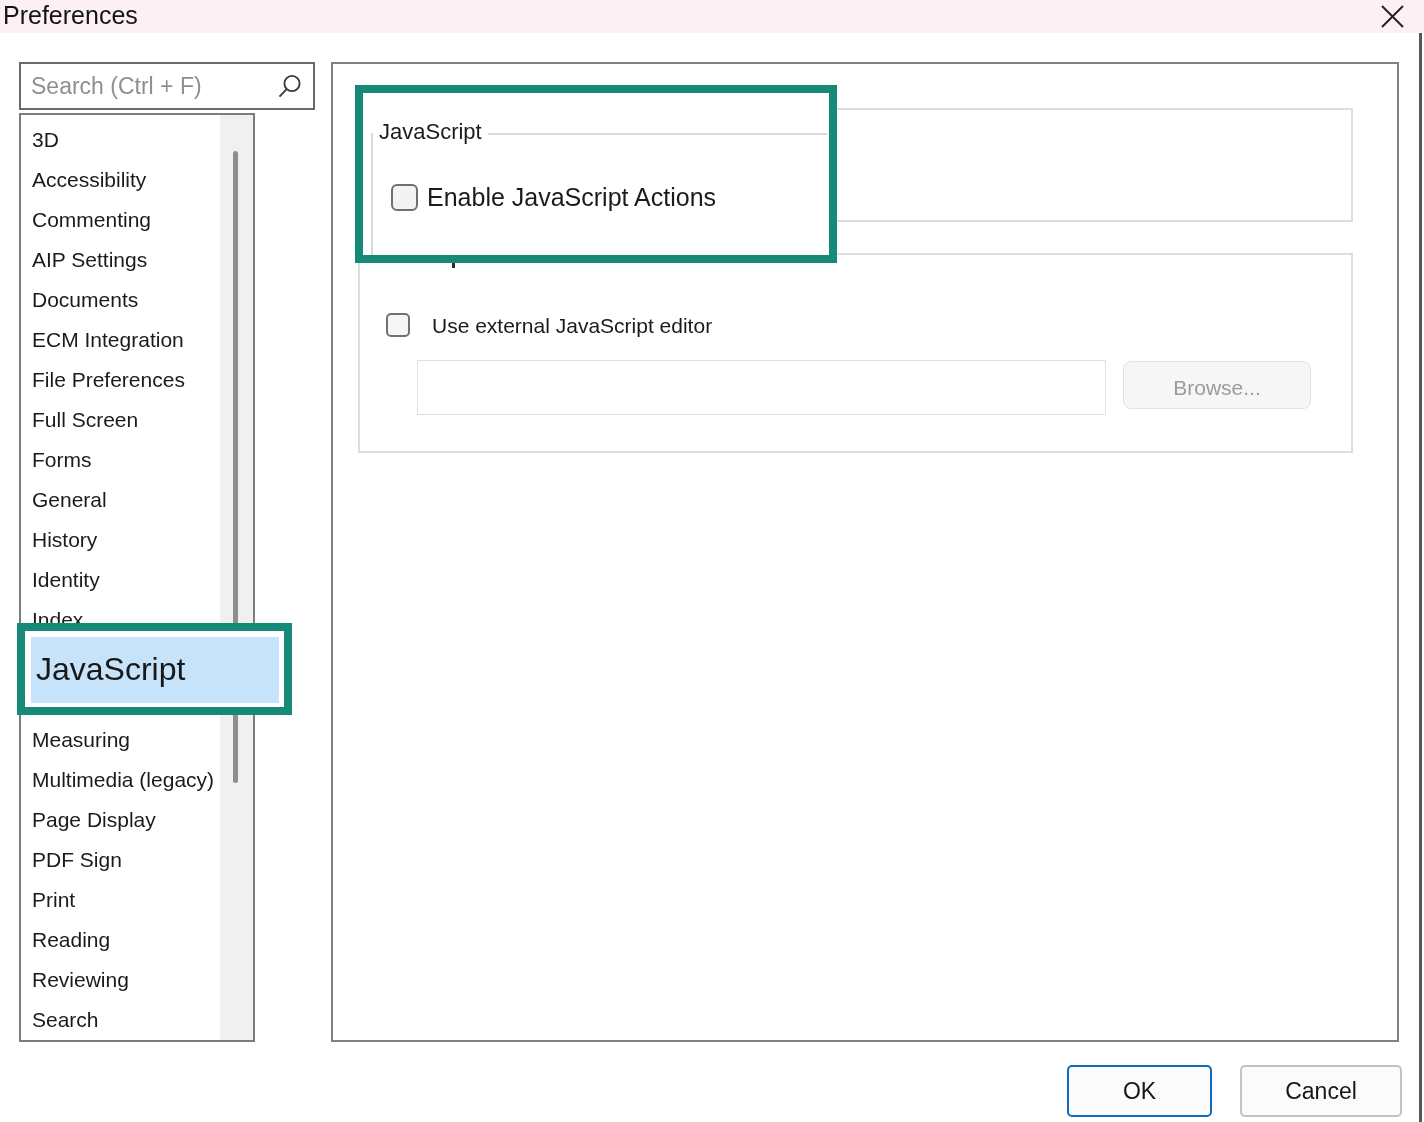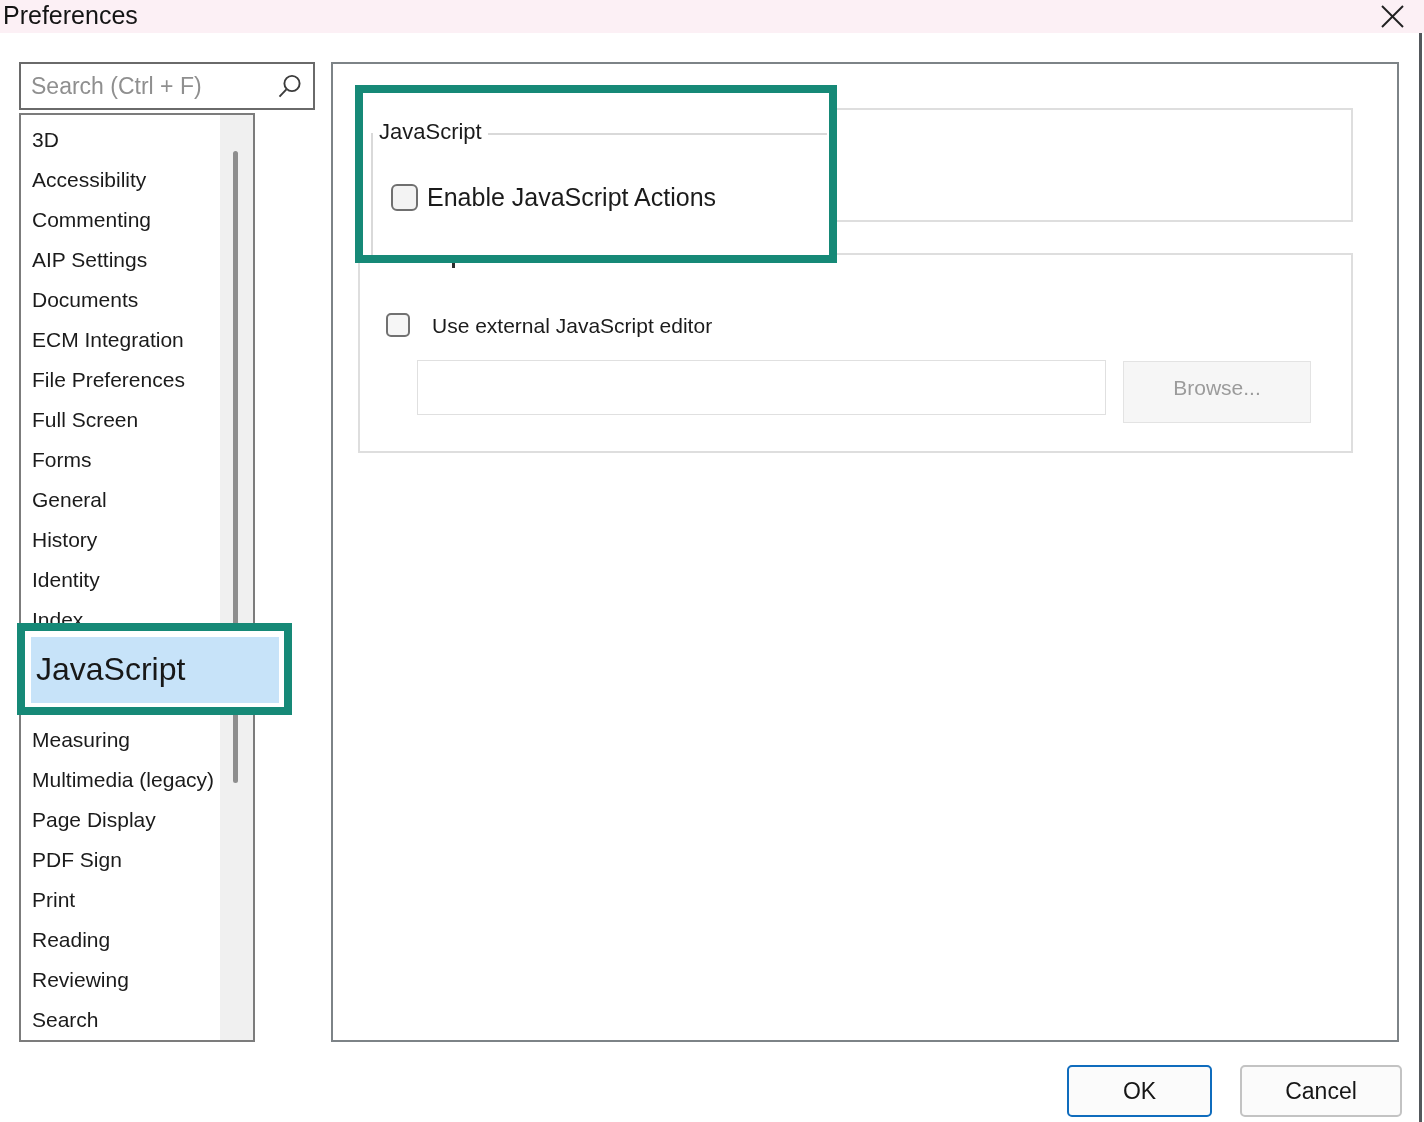--- a/index.html
+++ b/index.html
@@ -116,22 +116,22 @@
   .ext-label{
     position:absolute;left:417px;top:312px;font-size:21px;line-height:27px;
     color:#1b1b1b;white-space:nowrap;margin-left:15px;
   }
   .path-input{
     position:absolute;left:417px;top:360px;width:689px;height:55px;
     border:1px solid #e0e0e0;background:#fff;font-size:21px;
     font-family:"Liberation Sans",sans-serif;padding:0 10px;outline:none;
   }
   .browse-btn{
-    position:absolute;left:1123px;top:361px;width:188px;height:62px;
-    background:#f6f6f6;border:1px solid #e3e3e3;border-radius:0;
+    position:absolute;left:1123px;top:361px;width:188px;height:48px;
+    background:#f6f6f6;border:1px solid #e3e3e3;border-radius:8px;
     font-size:21px;color:#9b9b9b;text-align:center;line-height:52px;
     cursor:default;
   }
   
   .btn{
     position:absolute;top:1065px;height:52px;border-radius:5px;
     background:#fbfbfb;font-size:23px;color:#161616;text-align:center;
     line-height:49px;cursor:default;
   }
   .btn-ok{left:1067px;width:145px;border:2px solid var(--ok-border,#0f6cbd);}

